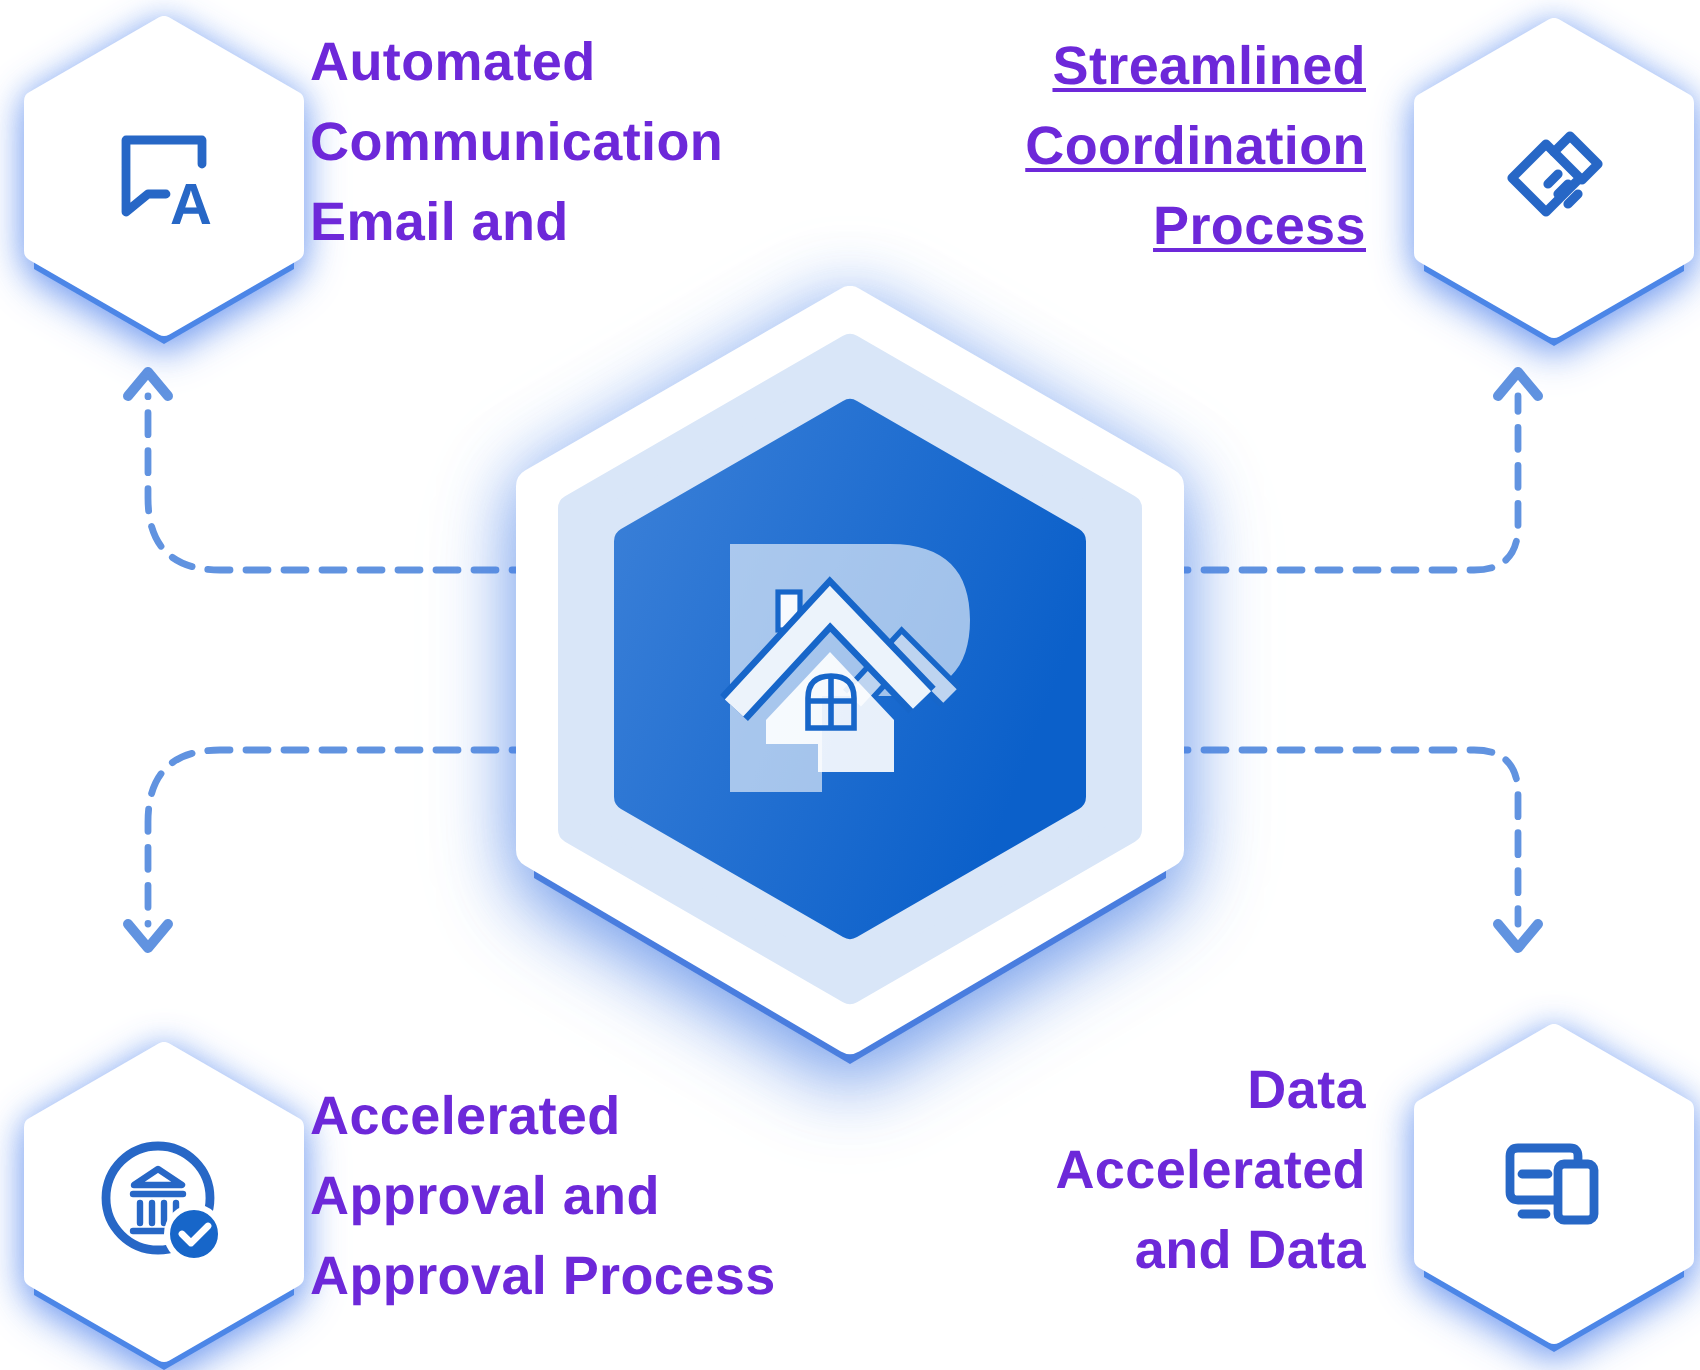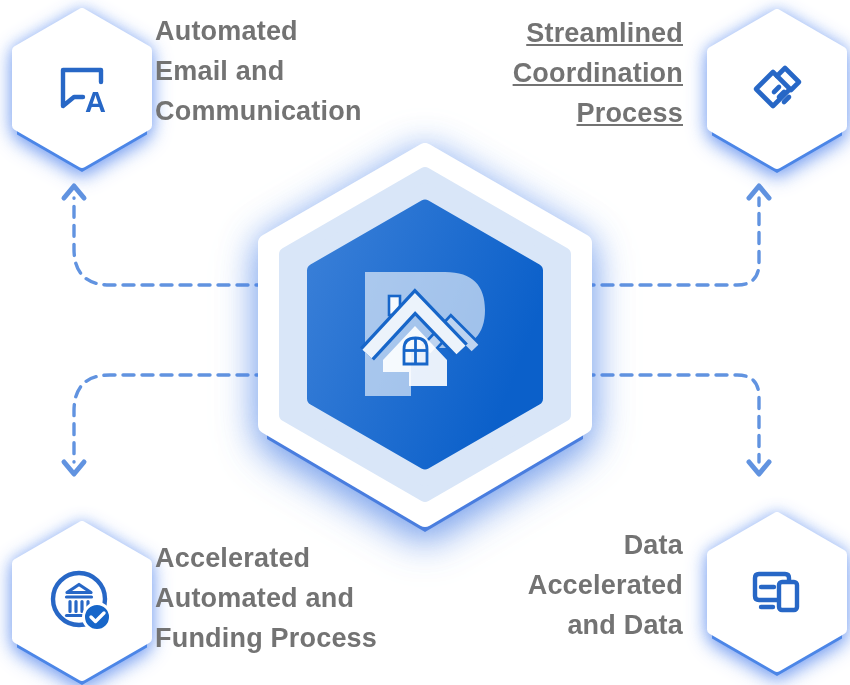--- a/index.html
+++ b/index.html
@@ -10,21 +10,21 @@
   .connectors{position:absolute;left:0;top:0;width:850px;height:685px;}
   .hex-node{position:absolute;width:146px;height:176px;}
   .hex-node svg{
     filter:drop-shadow(0 5px 9px rgba(59,113,234,.55)) drop-shadow(0 0 7px rgba(120,165,245,.45));
   }
   .center-hex{position:absolute;left:255px;top:140px;width:340px;height:400px;}
   .center-hex svg{
     filter:drop-shadow(0 12px 18px rgba(38,99,220,.5)) drop-shadow(0 0 16px rgba(110,160,245,.4));
   }
   .label{
-    position:absolute;color:#737373;font-size:27px;font-weight:700;line-height:40px;
+    position:absolute;color:#6d28d9;font-size:27px;font-weight:700;line-height:40px;
     letter-spacing:.2px;
   }
   .label.right{text-align:right;}
   .label span{display:block;}
   .tl-label{left:155px;top:11px;width:230px;}
   .tr-label{right:167px;top:13px;width:260px;text-decoration:underline;}
   .bl-label{left:155px;top:538px;width:260px;}
   .br-label{right:167px;top:525px;width:260px;}
 </style>
 </head>
@@ -141,34 +141,34 @@
           <path d="M39,92 V77 Q39,66 50.5,66 Q62,66 62,77 V92 Z"></path>
           <path d="M50.5,66 V92"></path>
           <path d="M39,78.5 H62"></path>
         </g>
       </g>
     </svg>
   </div>
 
   <div class="label tl-label">
     <span>Automated</span>
+    <span>Communication</span>
     <span>Email and</span>
-    <span>Communication</span>
   </div>
 
   <div class="label right tr-label">
     <span>Streamlined</span>
     <span>Coordination</span>
     <span>Process</span>
   </div>
 
   <div class="label bl-label">
     <span>Accelerated</span>
-    <span>Automated and</span>
-    <span>Funding Process</span>
+    <span>Approval and</span>
+    <span>Approval Process</span>
   </div>
 
   <div class="label right br-label">
     <span>Data</span>
     <span>Accelerated</span>
     <span>and Data</span>
   </div>
 
 </div>
 

